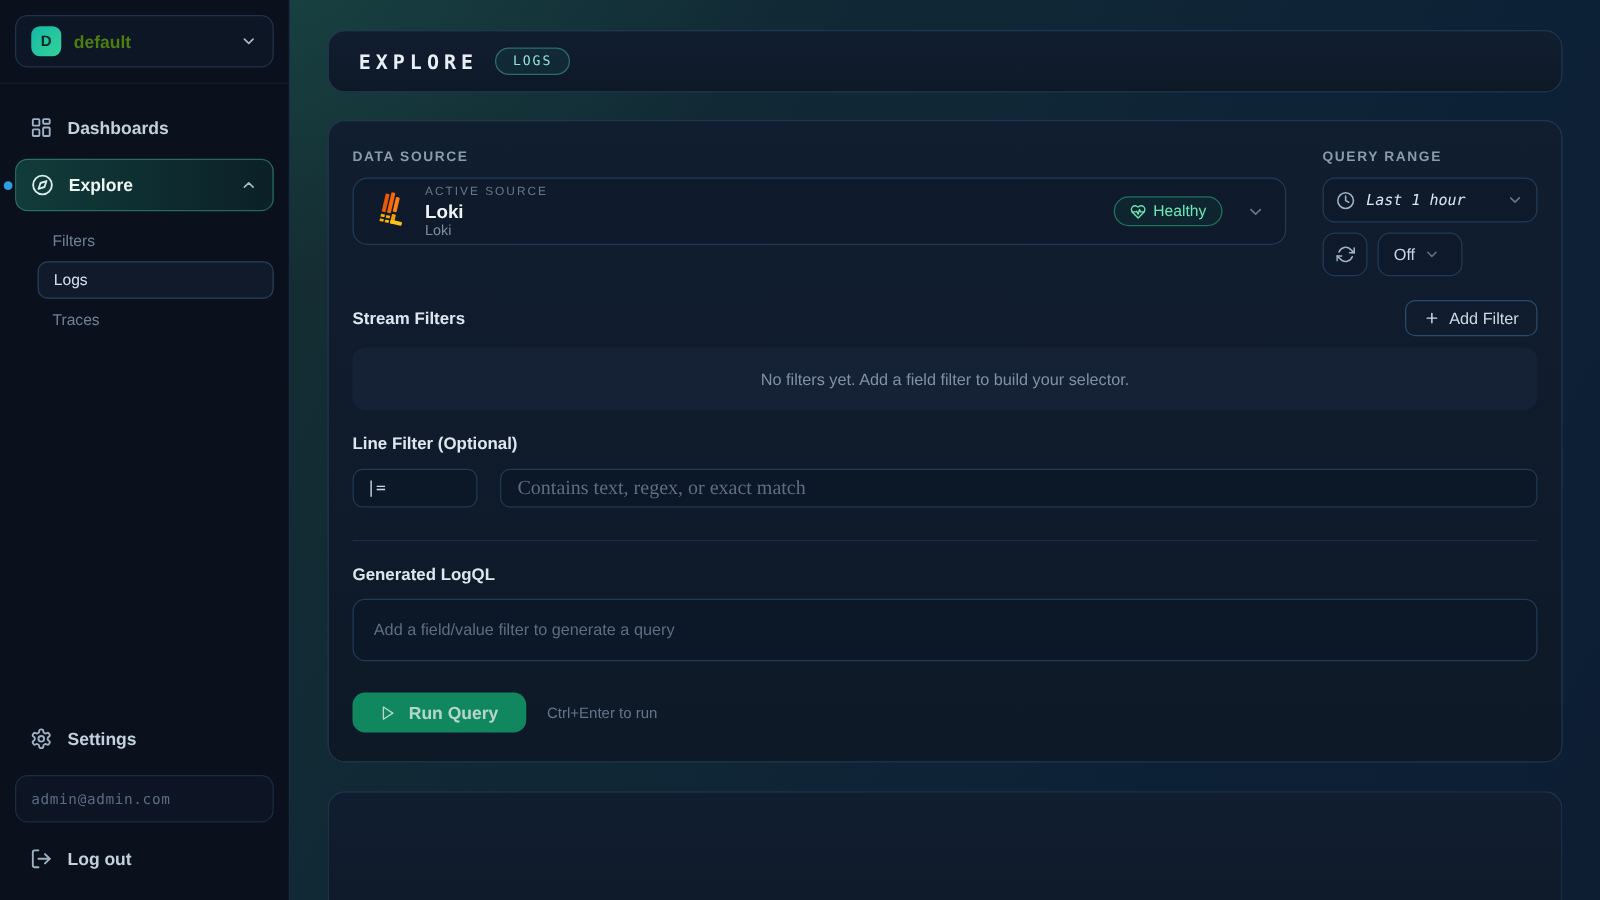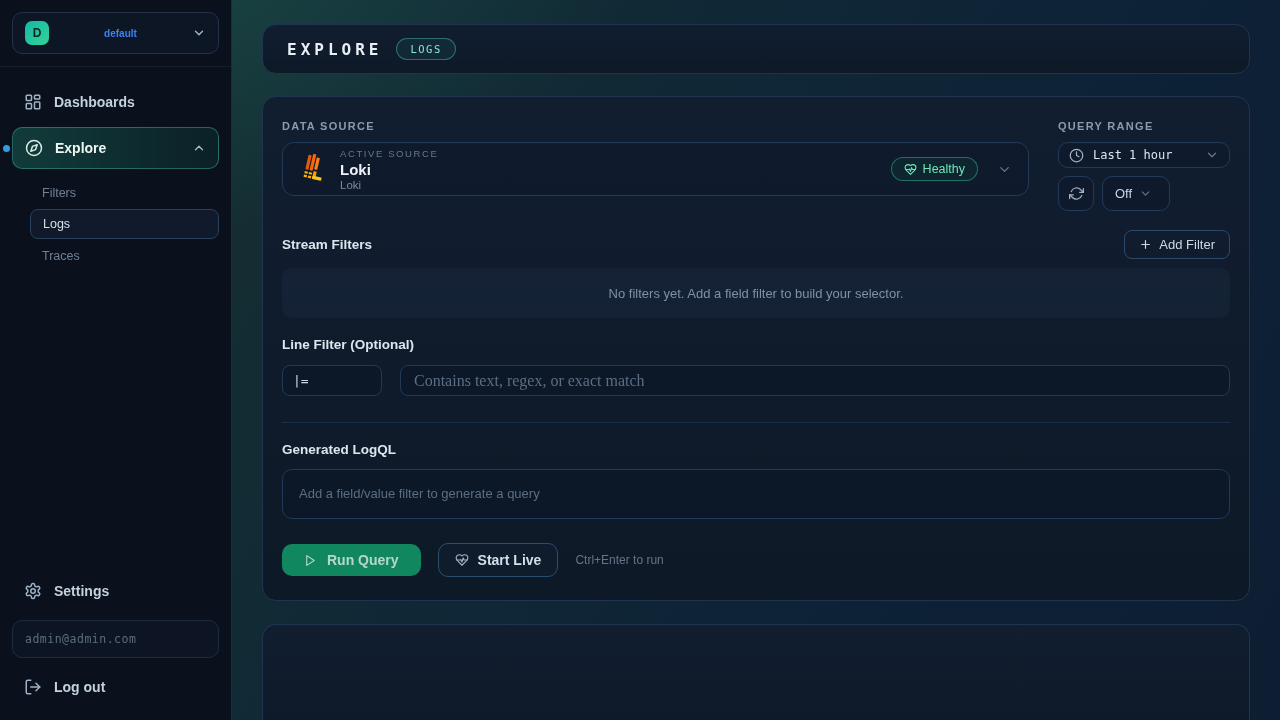--- a/index.html
+++ b/index.html
@@ -41,21 +41,21 @@
     display:flex; align-items:center; gap:10px;
     padding:8px 12px; border-radius:10px;
     background:#0d1625; border:1px solid #21324a; cursor:pointer;
   }
   .ws-avatar {
     width:24px; height:24px; border-radius:7px;
     background:linear-gradient(135deg,#14b8a6,#34d399);
     color:#06281f; font-size:12px; font-weight:bold;
     display:flex; align-items:center; justify-content:center;
   }
-  .ws-name { flex:1; font-size:10px; font-weight:600; color:#3b82f6;text-align:center; }
+  .ws-name { flex:1; font-size:14px; font-weight:600; color:#4d7c0f; }
   .nav { padding:14px 12px 0 12px; display:flex; flex-direction:column; gap:4px; }
   .nav-item {
     position:relative;
     display:flex; align-items:center; gap:12px;
     height:42px; padding:0 12px; border-radius:10px;
     color:#c3d1de; font-size:14px; font-weight:600; cursor:pointer;
   }
   .nav-item .ni-icon { color:#9fb2c5; display:flex; }
   .nav-item.active {
     background:linear-gradient(90deg, rgba(19,68,64,0.85), rgba(13,45,49,0.55));
@@ -129,23 +129,23 @@
   .src-sub { font-size:11.5px; color:#7c8ca0; margin-top:1px; }
   .healthy-badge {
     display:flex; align-items:center; gap:6px;
     padding:4px 12px; border-radius:999px;
     border:1px solid rgba(52,211,153,0.45);
     background:rgba(16,185,129,0.07);
     color:#6ee7b7; font-size:12.5px;
   }
   .src-chevron { color:#64748b; display:flex; margin-left:6px; }
   .time-control {
-    margin-top:10px; height:26px; border-radius:10px;
+    margin-top:10px; height:36px; border-radius:10px;
     border:1px solid #223a57; background:rgba(13,24,40,0.45);
-    display:flex; align-items:center; gap:9px; padding:0 10px; cursor:pointer;
+    display:flex; align-items:center; gap:9px; padding:0 10px; cursor:pointer;font-style:italic;
   }
   .time-control .tc-text { font-family:"DejaVu Sans Mono",monospace; font-size:12px; color:#dbe5ee; flex:1; }
   .qr-row { margin-top:8px; display:flex; gap:8px; }
   .icon-btn {
     width:36px; height:35px; border-radius:10px;
     border:1px solid #223a57; background:rgba(13,24,40,0.45);
     color:#9fb3c8; display:flex; align-items:center; justify-content:center; cursor:pointer;
   }
   .off-dd {
     height:35px; min-width:68px; border-radius:10px;
@@ -425,27 +425,18 @@
 
     <div class="actions-row">
       <button class="run-btn">
         <span>
           <svg width="13" height="13" viewBox="0 0 24 24" fill="none" stroke="currentColor" stroke-width="2" stroke-linecap="round" stroke-linejoin="round">
               <polygon points="5 3 19 12 5 21 5 3"></polygon>
             </svg>
         </span>
         <span>Run Query</span>
       </button>
-      <button class="live-btn">
-        <span style="color:#9fb3c8;">
-          <svg width="14" height="14" viewBox="0 0 24 24" fill="none" stroke="currentColor" stroke-width="2" stroke-linecap="round" stroke-linejoin="round">
-              <path d="M19 14c1.49-1.46 3-3.21 3-5.5A5.5 5.5 0 0 0 16.5 3c-1.76 0-3 .5-4.5 2-1.5-1.5-2.74-2-4.5-2A5.5 5.5 0 0 0 2 8.5c0 2.3 1.5 4.05 3 5.5l7 7Z"></path>
-              <path d="M3.22 12H9.5l.5-1 2 4.5 2-7 1.5 3.5h5.27"></path>
-            </svg>
-        </span>
-        <span>Start Live</span>
-      </button>
       <span class="run-hint">Ctrl+Enter to run</span>
     </div>
   </section>
 
   <section class="card bottom-card"></section>
 </main>
 
 </body></html>

